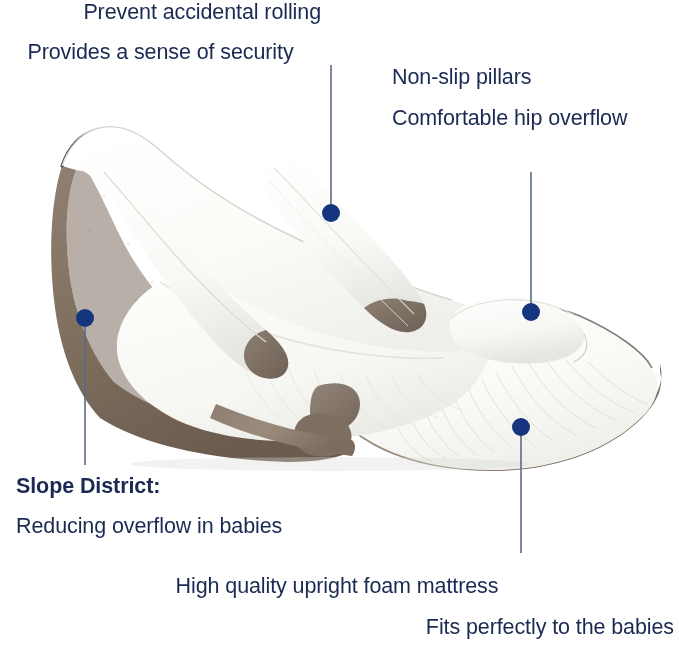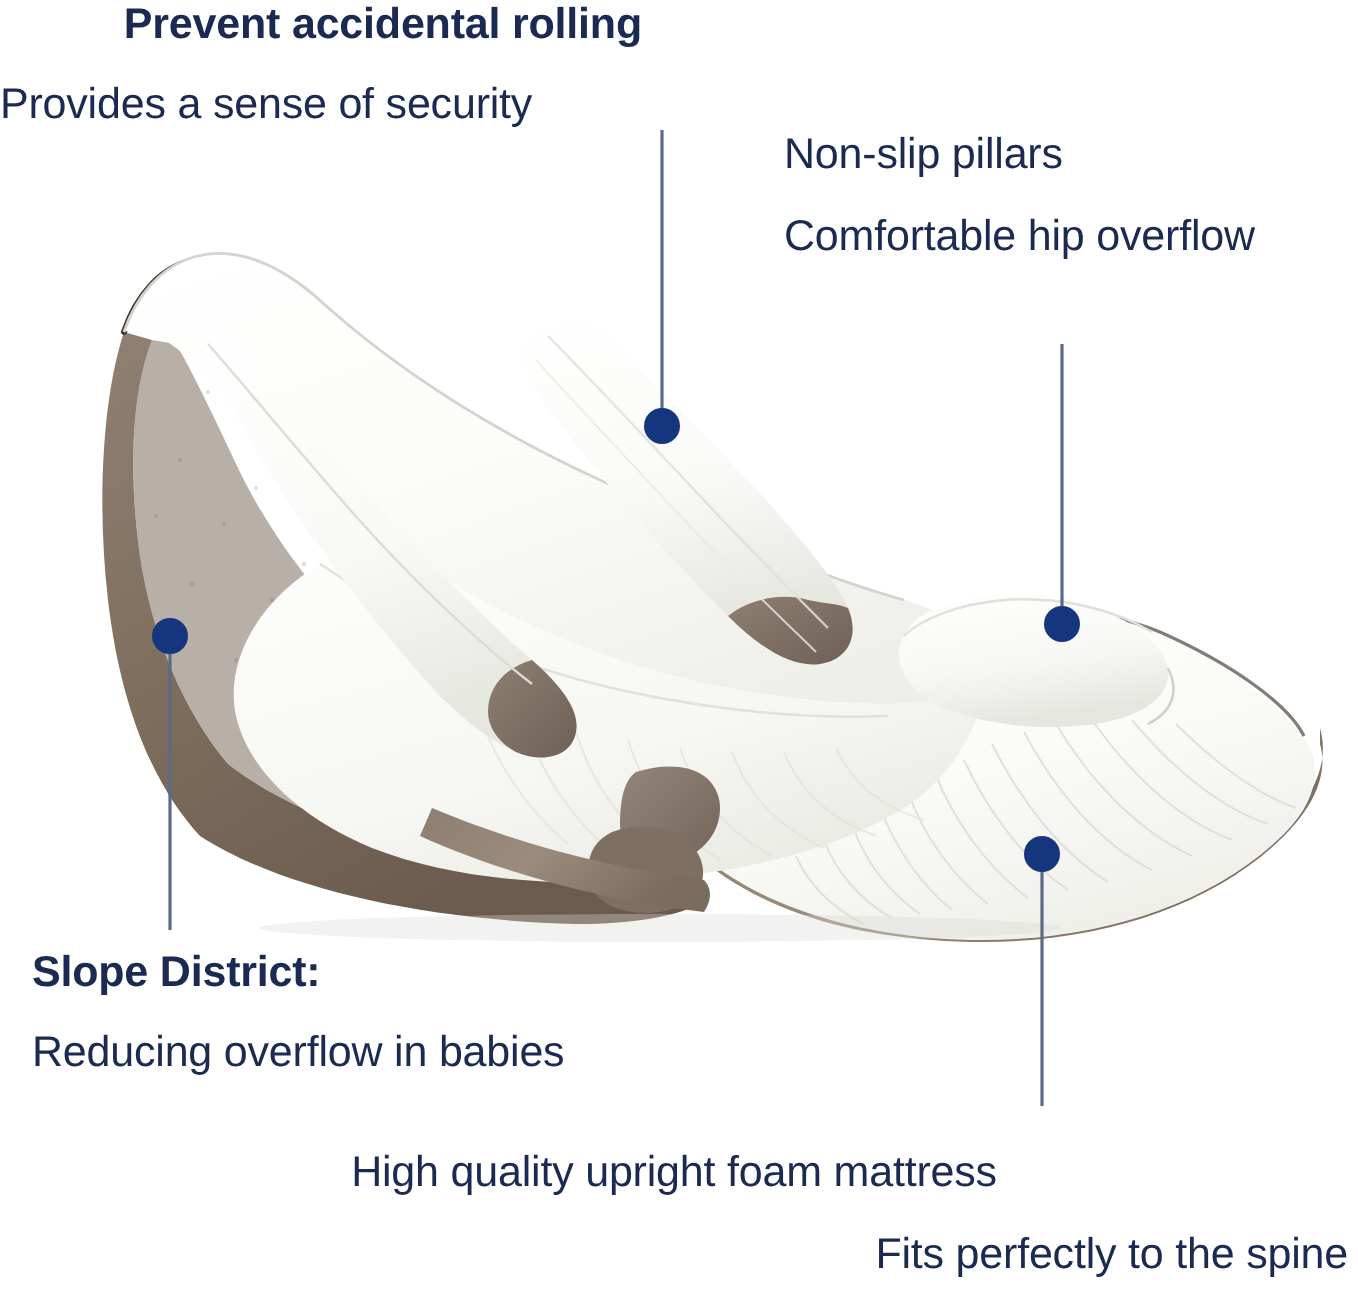--- a/index.html
+++ b/index.html
@@ -36,22 +36,22 @@
     position: absolute;
     color: #1b2a52;
     font-size: 21.5px;
     line-height: 25px;
     letter-spacing: -0.1px;
     white-space: nowrap;
   }
   .caption.bold {
     font-weight: bold;
   }
-  .cap-tl-1 { left: 0;   top: 0;   width: 321px; text-align: right; font-weight: bold; }
-  .cap-tl-2 { left: 0;   top: 40px; width: 321px; text-align: left; }
+  .cap-tl-1 { left: 0;   top: 0;   width: 321px; text-align: right; }
+  .cap-tl-2 { left: 0;   top: 40px; width: 321px; text-align: center; }
   .cap-tr-1 { left: 392px; top: 65px;  text-align: right; }
   .cap-tr-2 { left: 392px; top: 106px; text-align: left; }
   .cap-bl-1 { left: 16px; top: 474px; text-align: right; }
   .cap-bl-2 { left: 16px; top: 514px; text-align: right; }
   .cap-br-1 { left: 0; top: 574px; width: 674px; text-align: center; }
   .cap-br-2 { left: 0; top: 615px; width: 674px; text-align: right; }
 </style>
 </head>
 <body>
 
@@ -326,15 +326,15 @@
   <div class="caption cap-tl-1">Prevent accidental rolling</div>
   <div class="caption cap-tl-2">Provides a sense of security</div>
 
   <div class="caption cap-tr-1">Non-slip pillars</div>
   <div class="caption cap-tr-2">Comfortable hip overflow</div>
 
   <div class="caption cap-bl-1 bold">Slope District:</div>
   <div class="caption cap-bl-2">Reducing overflow in babies</div>
 
   <div class="caption cap-br-1">High quality upright foam mattress</div>
-  <div class="caption cap-br-2">Fits perfectly to the spine</div>
+  <div class="caption cap-br-2">Fits perfectly to the babies</div>
 
 </div>
 
 </body></html>

